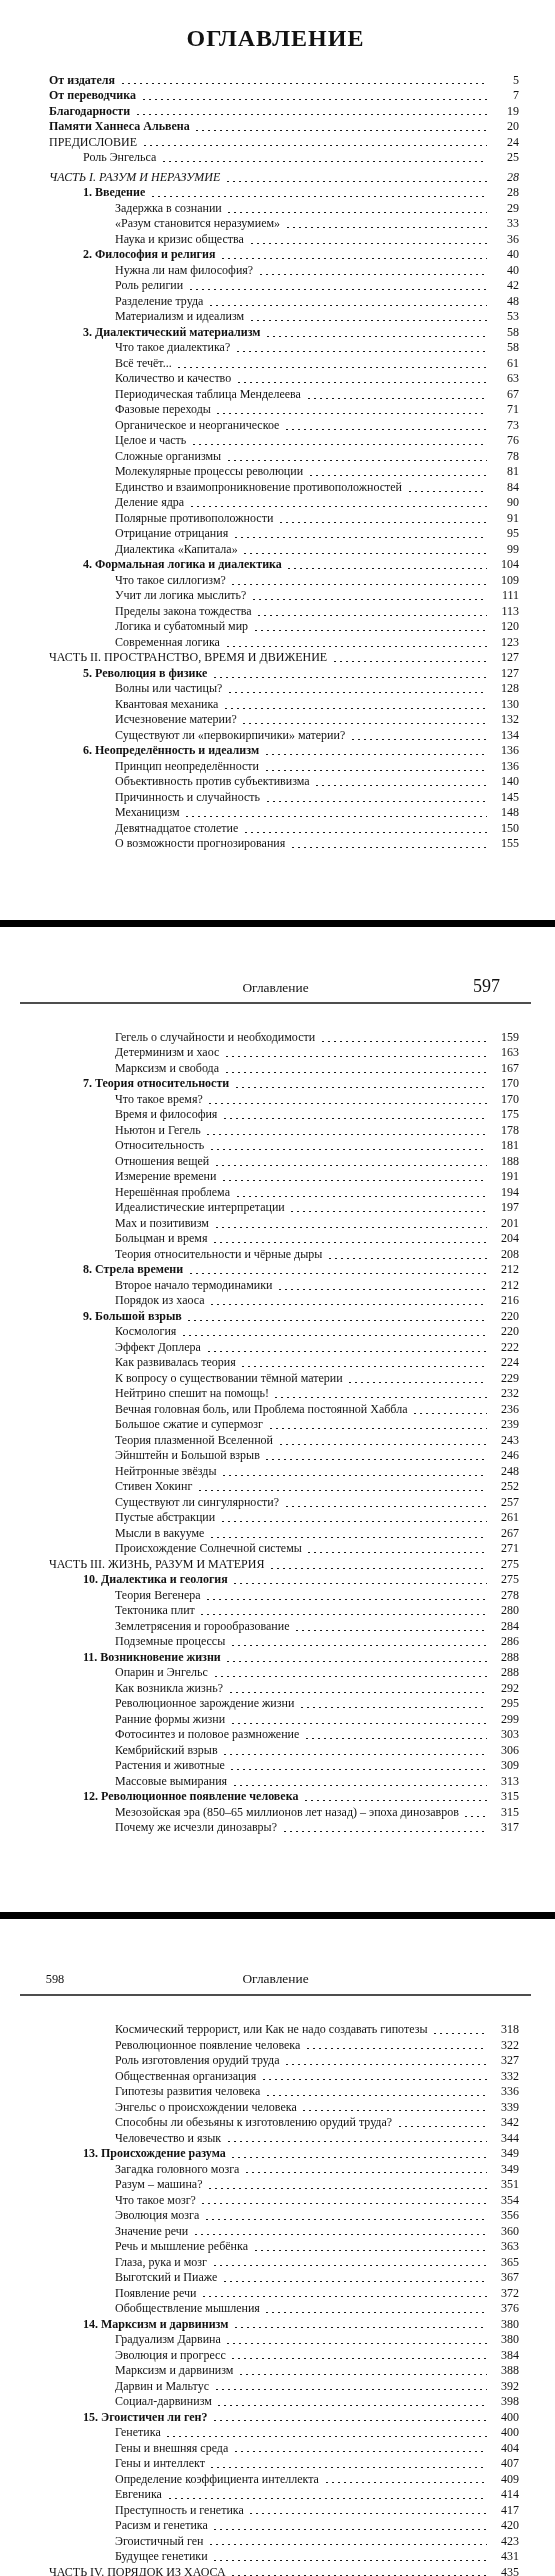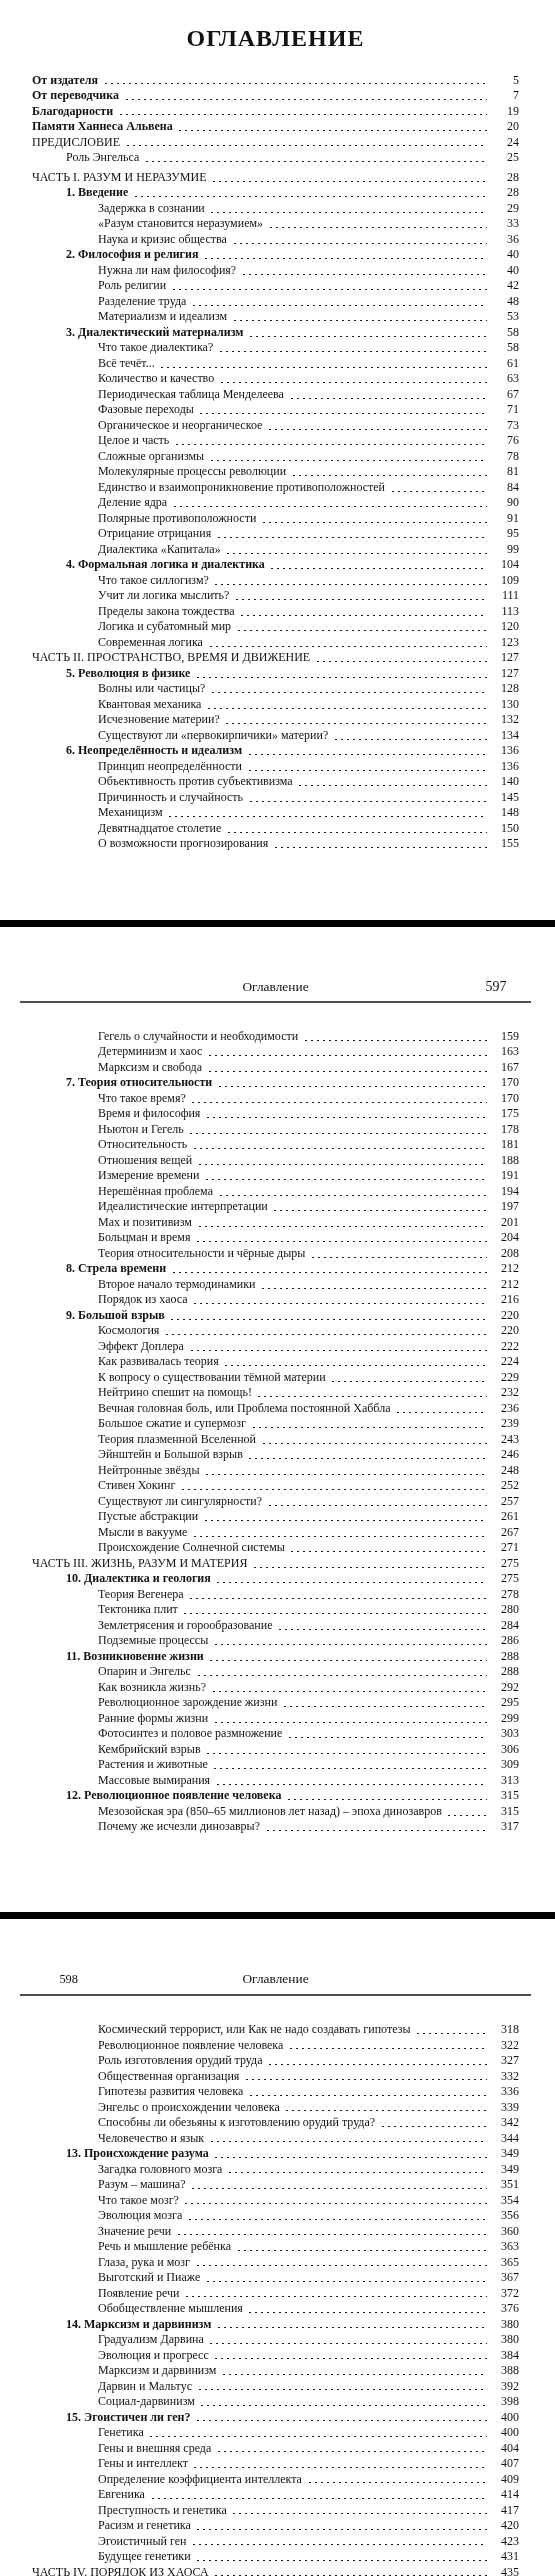--- a/index.html
+++ b/index.html
@@ -29,41 +29,41 @@
     letter-spacing:1px;
   }
   .page-head{
     display:grid;
     grid-template-columns:46px 1fr 46px;
     align-items:baseline;
     font-size:13.4px;
     line-height:15.5px;
   }
   .hlabel{text-align:center;}
-  .hnum-l{text-align:right;font-size:12.4px;}
-  .hnum-r{text-align:center;font-size:14px;}
+  .hnum-l{text-align:center;font-size:12.4px;}
+  .hnum-r{text-align:left;font-size:18px;}
   .rule{
     height:2.1px;
     background:#4d4d4d;
     margin:6.2px -12.4px 0 -12.4px;
   }
-  .entries{margin-top:20.6px;}
+  .entries{margin-top:20.6px;margin-left:17px;}
   .p2 .entries,.p3 .entries,.p4 .entries{margin-top:26px;}
 
   .row{
     display:grid;
     grid-template-columns:minmax(0,max-content) minmax(11.3px,1fr) 30px;
     align-items:end;
     font-size:12px;
     line-height:15.5px;
   }
   .row.l1{padding-left:34px;}
   .row.l2{padding-left:66px;}
   .row.bold .lbl{font-weight:bold;}
-  .row.gap{margin-top:4.1px;}
+  .row.gap{margin-top:4.1px;font-style:italic;}
   .lbl{max-width:100%;}
   .dots{
     height:1em;
     margin:0 2.1px 2.6px 4.6px;
     background-image:radial-gradient(circle,#1a1a1a 0.9px,transparent 1.1px);
     background-size:6px 3.1px;
     background-repeat:repeat-x;
     background-position:left bottom;
   }
   .pg{

